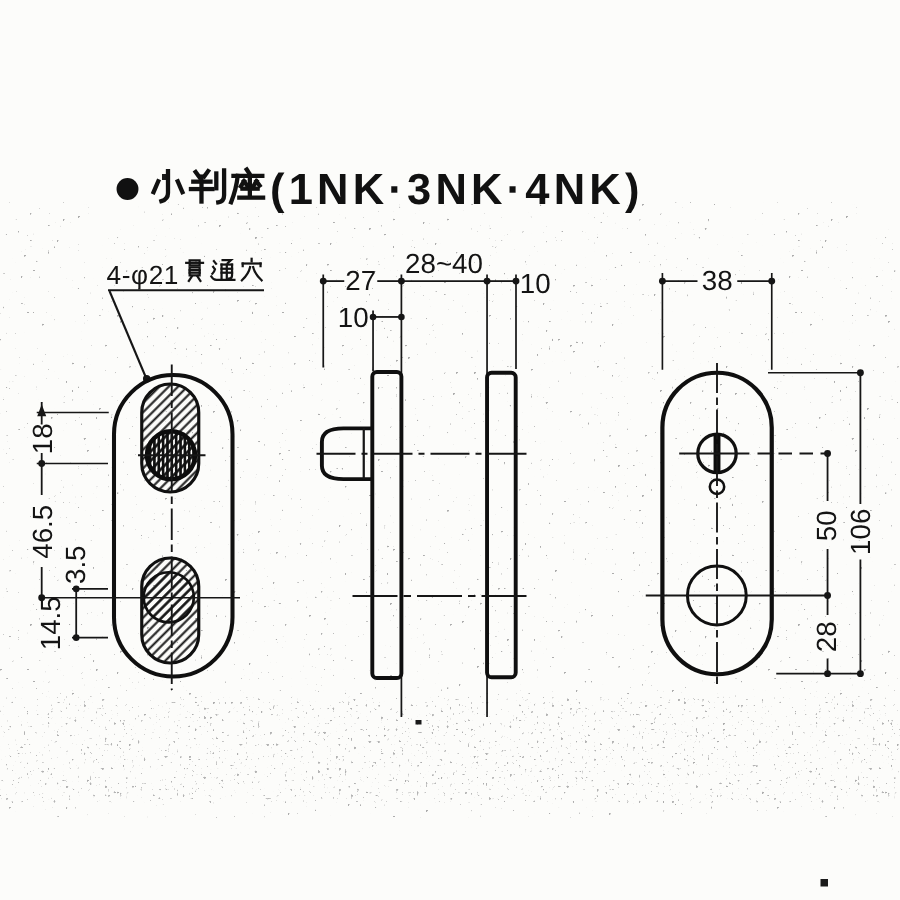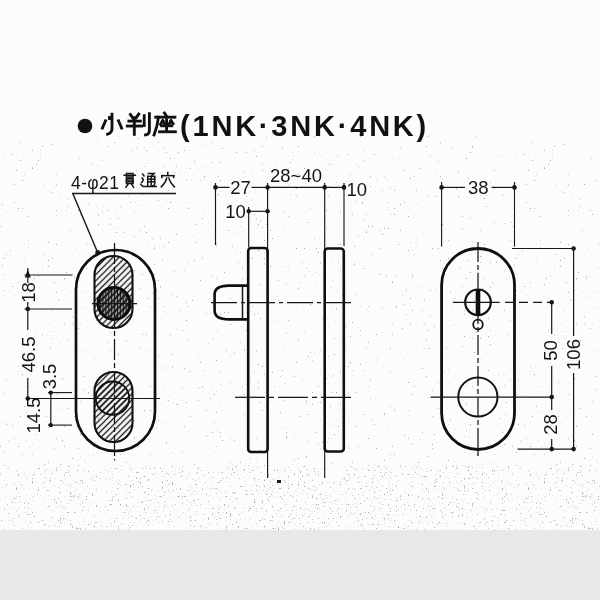--- a/index.html
+++ b/index.html
@@ -1,16 +1,16 @@
 <!DOCTYPE html>
 <html><head>
 <meta charset="utf-8">
 <style>
   html,body{margin:0;padding:0;background:#e8e8e8;}
-  #page{position:relative;width:600px;height:530px;background:#a16207;overflow:hidden;
+  #page{position:relative;width:600px;height:600px;background:#a16207;overflow:hidden;
         font-family:"Liberation Sans", sans-serif;}
   svg text{font-family:"Liberation Sans", sans-serif;}
 </style>
 </head>
 <body>
 
 <div id="page">
 <svg width="600" height="600" viewBox="0 0 600 600">
   <defs>
 

